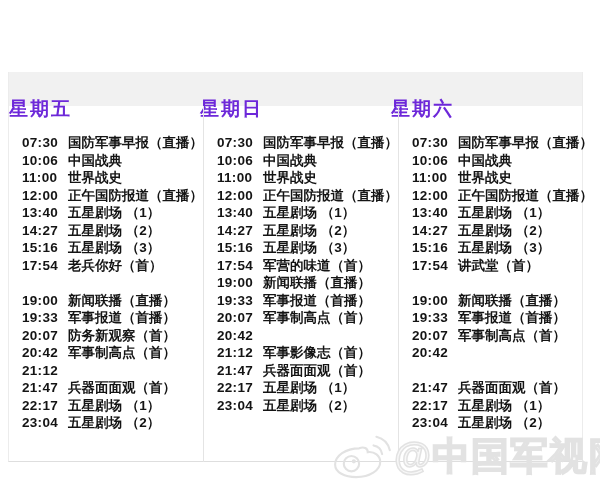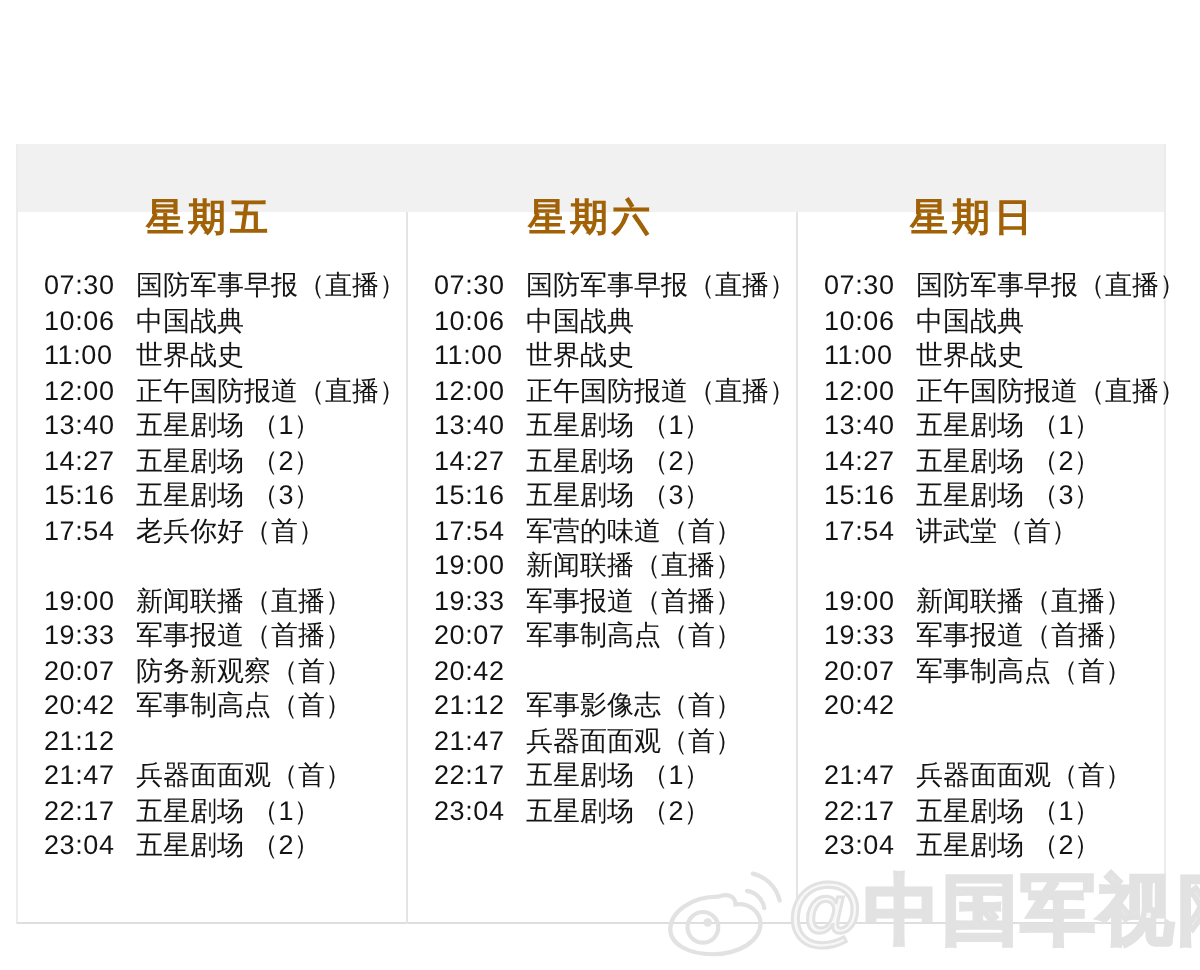--- a/index.html
+++ b/index.html
@@ -16,31 +16,32 @@
     border-right:1px solid #ececec;
     border-bottom:1px solid #dedede;
     box-sizing:border-box;
     background:#ffffff;
   }
   .header-row{
     display:flex;height:34px;align-items:center;
     background:#f1f1f1;
   }
   .day-head{
-    flex:1 1 0;text-align:center;
-    font-size:19px;font-weight:700;color:#a16207;
+    flex:1 1 0;
+    font-size:19px;font-weight:700;color:#6d28d9;
     letter-spacing:2px;
     margin-top:40px;
   }
   .body-cols{
     display:flex;height:356px;box-sizing:border-box;
   }
   .day-col{
     flex:1 1 0;box-sizing:border-box;
     padding:28px 0 0 13px;
+    font-weight:bold;
   }
   .day-col + .day-col{border-left:1px solid #e4e4e4;}
   .row{
     height:17.5px;line-height:17.5px;
     white-space:nowrap;overflow:hidden;
     font-size:13.5px;color:#141414;
     display:flex;
   }
   .time{
     display:inline-block;width:46px;flex:0 0 46px;
@@ -60,22 +61,22 @@
     letter-spacing:1px;
     white-space:nowrap;
   }
 </style>
 </head>
 <body>
 
 <div class="board">
   <div class="header-row">
     <div class="day-head">星期五</div>
+    <div class="day-head">星期日</div>
     <div class="day-head">星期六</div>
-    <div class="day-head">星期日</div>
   </div>
   <div class="body-cols">
     <div class="day-col">
         <div class="row">
           <span class="time">07:30</span>
           <span class="name">国防军事早报（直播）</span>
         </div>
         <div class="row">
           <span class="time">10:06</span>
           <span class="name">中国战典</span>

